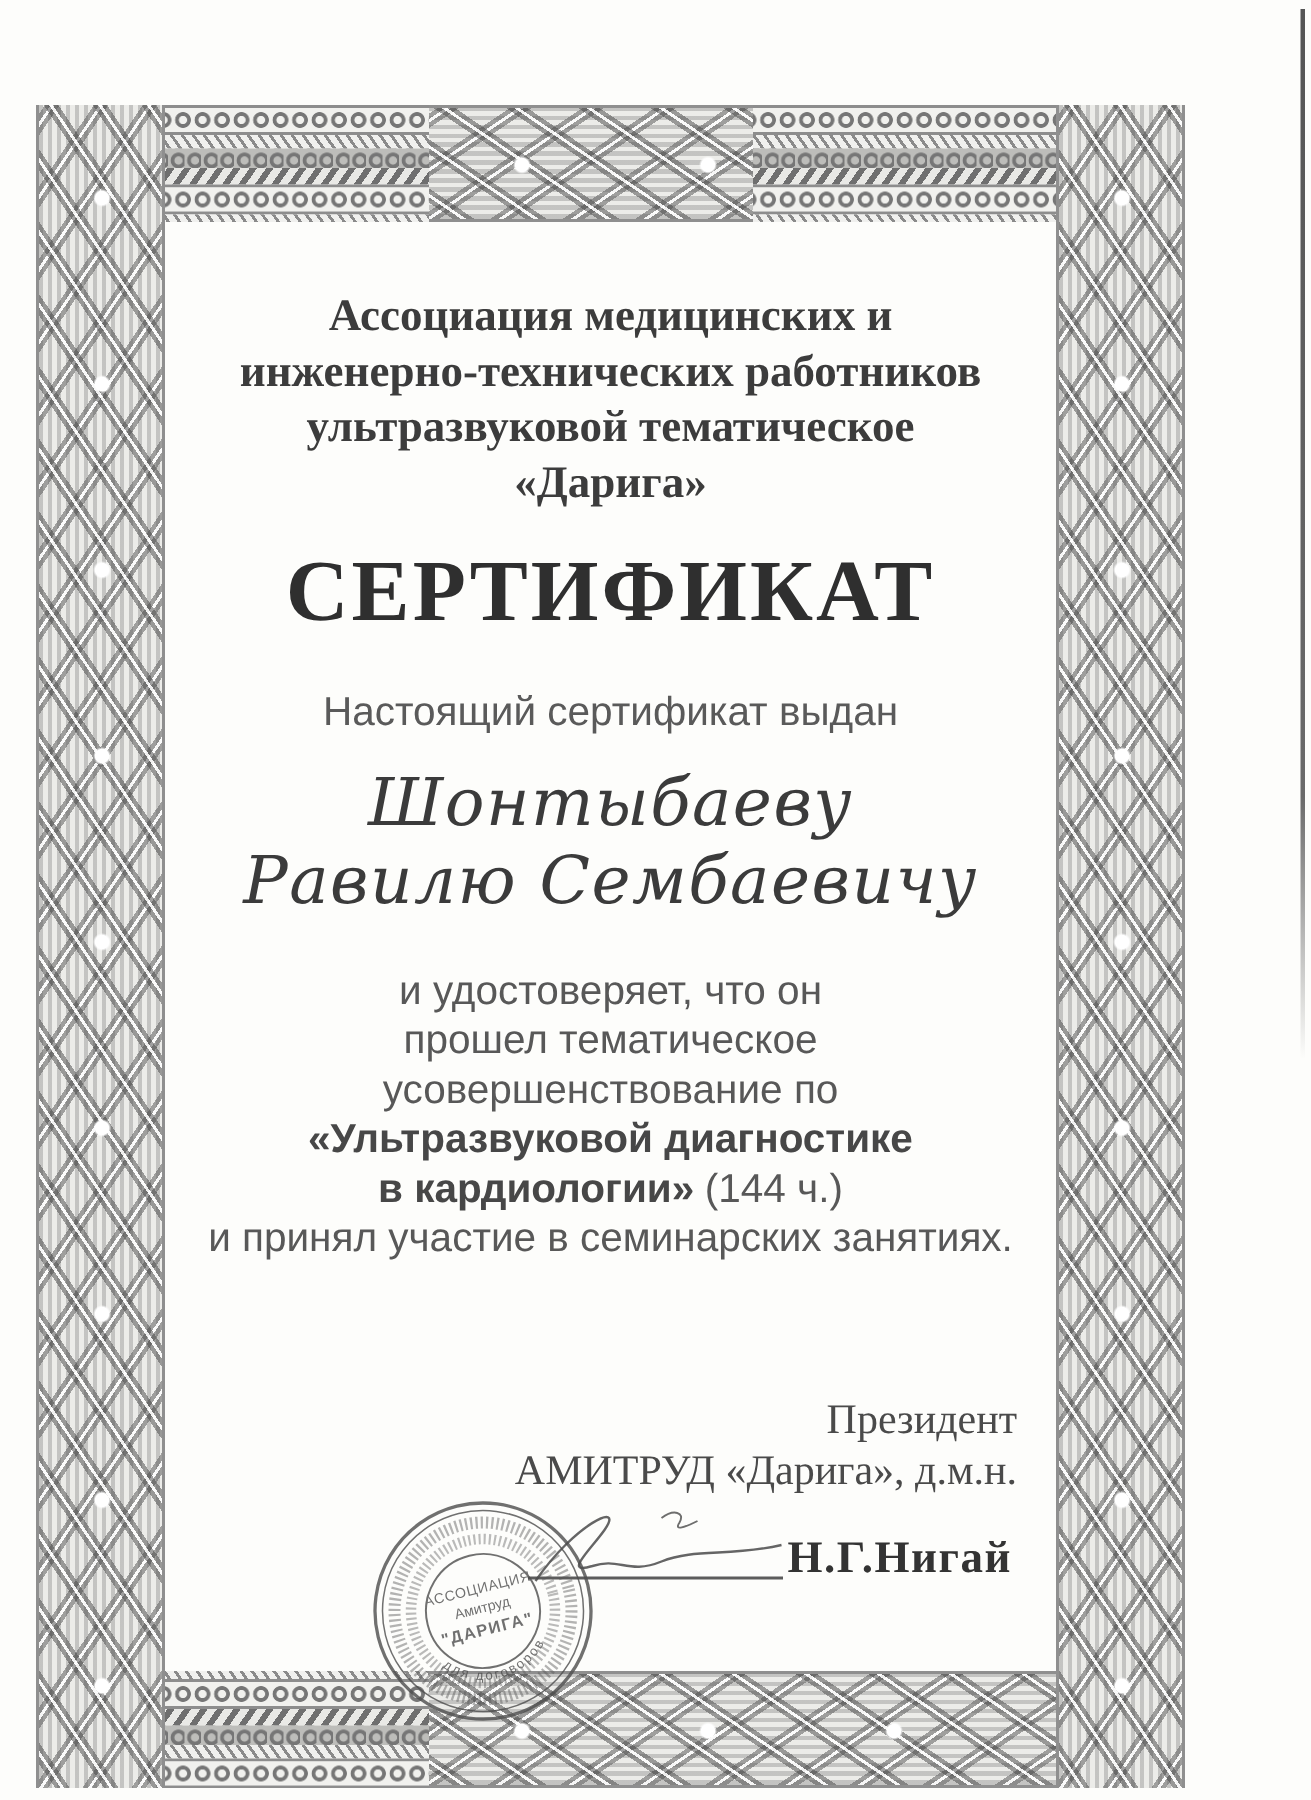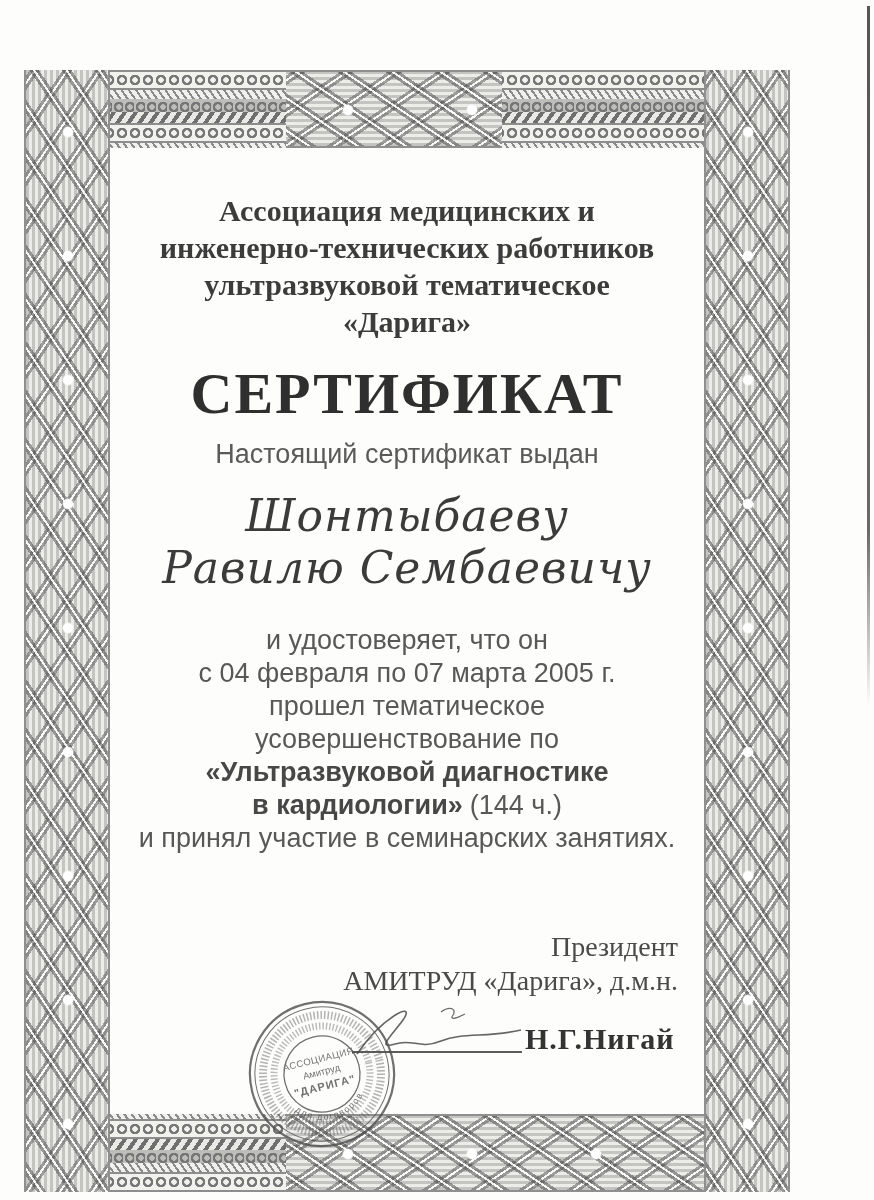--- a/index.html
+++ b/index.html
@@ -49,21 +49,21 @@
       repeating-linear-gradient(0deg,   rgba(130,130,130,.38) 0 3px, rgba(236,236,233,.5) 3px 6px);
     background-size:124px 78px, auto, auto, auto;
   }
   .patch-top    { left:286px; top:70px;   width:216px; }
   .patch-bottom { left:286px; top:1114px; width:504px; }
 
   
   .content { position:absolute; left:110px; top:150px; width:594px; text-align:center; }
   .assoc   { margin-top:42px; font-weight:bold; font-size:30px; line-height:37px; color:#3c3c3c; }
   .title   { margin-top:20px; font-weight:bold; font-size:58px; letter-spacing:2px; color:#2f2f2f; }
-  .issued  { margin-top:12px; font-family:"Liberation Sans", sans-serif; font-size:27px; color:#5a5a5a; }
+  .issued  { margin-top:32px; font-family:"Liberation Sans", sans-serif; font-size:27px; color:#5a5a5a; }
   .name    { margin-top:20px; font-style:italic; font-family:"DejaVu Serif", serif;
              font-size:44px; line-height:52px; color:#3b3b3b; letter-spacing:1px; }
   .bodytxt { margin-top:30px; font-family:"Liberation Sans", sans-serif; font-size:27px;
              line-height:33px; color:#585858; }
   .bodytxt .b { font-weight:bold; color:#474747; }
   .bodytxt .hours { margin-left:7px; }
 
   .sig-block { position:absolute; left:248px; top:930px; width:430px; text-align:right;
                font-size:28px; line-height:34px; color:#4a4a4a; }
   .sig-line  { position:absolute; left:352px; top:1051px; width:170px; height:2px; background:#5c5c5c; }
@@ -131,21 +131,20 @@
 
     <div class="issued">Настоящий сертификат выдан</div>
 
     <div class="name">
       <div>Шонтыбаеву</div>
       <div>Равилю Сембаевичу</div>
     </div>
 
     <div class="bodytxt">
       <div>и удостоверяет, что он</div>
-      <div>с 04 февраля по 07 марта 2005 г.</div>
       <div>прошел тематическое</div>
       <div>усовершенствование по</div>
       <div class="b">«Ультразвуковой диагностике</div>
       <div><span class="b">в кардиологии»</span><span class="hours">(144 ч.)</span></div>
       <div>и принял участие в семинарских занятиях.</div>
     </div>
   </div>
 
   <div class="sig-block">
     <div>Президент</div>

